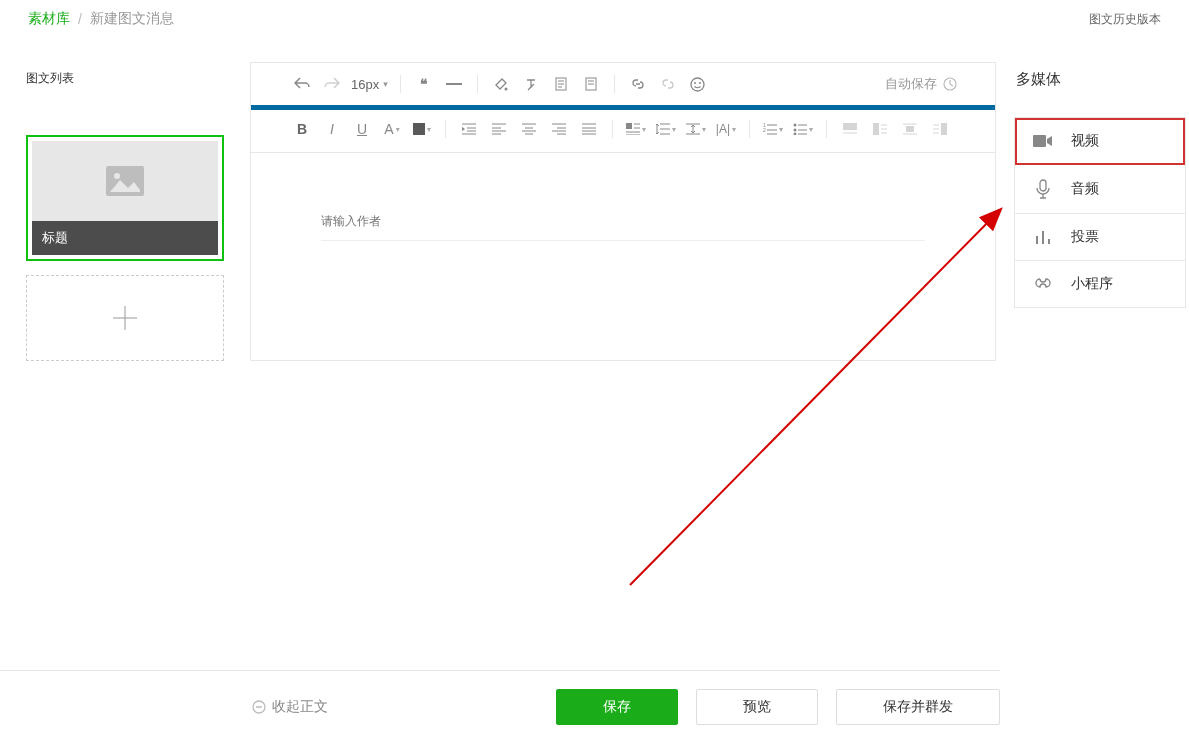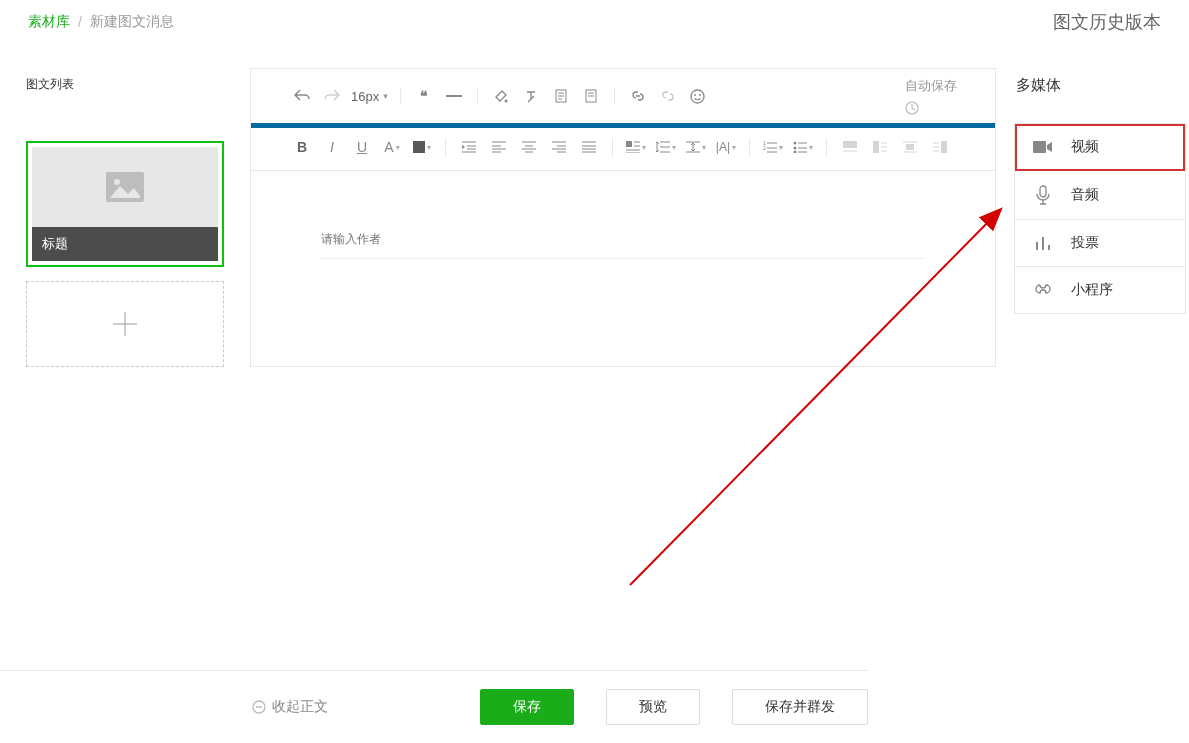--- a/index.html
+++ b/index.html
@@ -16,21 +16,21 @@
   
   .breadcrumb {
     display: flex;
     align-items: center;
     padding: 10px 28px 14px 28px;
     font-size: 14px;
   }
   .breadcrumb .link { color: #1aad19; cursor: pointer; }
   .breadcrumb .sep { color: #bbb; padding: 0 8px; }
   .breadcrumb .current { color: #999; }
-  .breadcrumb .history { margin-left: auto; color: #666; cursor: pointer; font-size:18px; }
+  .breadcrumb .history { margin-left: auto; color: #666; cursor: pointer; font-size:12px; }
   
   .main {
     display: flex;
     padding: 20px 0 0 0;
   }
   
   .left {
     width: 250px;
     padding: 0 26px;
   }
@@ -98,23 +98,22 @@
     cursor: pointer;
     font-size: 13px;
     padding: 0 2px;
   }
   .tb-fontsize .caret { font-size: 9px; color:#999; margin-left:4px; }
   .toolbar .autosave {
     margin-left: auto;
     color: #999;
     font-size: 13px;
     display: inline-flex;
-    align-items: flex-start;
+    align-items: center;
     gap: 6px;
-    flex-direction: column;
   }
   .toolbar-row2 {
     display: flex;
     align-items: center;
     padding: 6px 38px 10px 38px;
     border-bottom: 1px solid #e7e7e7;
     gap: 4px;
     flex-wrap: wrap;
   }
   .tb-btn.bold { font-weight: bold; color:#666;}
@@ -178,40 +177,40 @@
   .media-item.highlight {
     outline: 2px solid #d13333;
     outline-offset: -2px;
     z-index: 2;
   }
   
   .footer {
     position: absolute;
     left: 0;
     bottom: 0;
-    width: 868px;
+    width: 1000px;
     margin-left: 0;
     padding: 18px 0 18px 252px;
     display: flex;
     align-items: center;
-    gap: 32px;
+    gap: 18px;
     border-top: 1px solid #e7e7e7;
     background:#fff;
   }
   .footer .collapse {
     color: #888;
     display: inline-flex;
     align-items: center;
     gap: 6px;
     cursor: pointer;
     font-size:14px;
   }
   .footer .spacer { flex: 1; }
   .btn {
-    padding: 8px 32px;
+    padding: 8px 46px;
     font-size: 14px;
     border: 1px solid #ddd;
     background: #fff;
     color: #333;
     cursor: pointer;
     border-radius: 2px;
   }
   .btn.primary {
     background: #1aad19;
     border-color: #1aad19;

